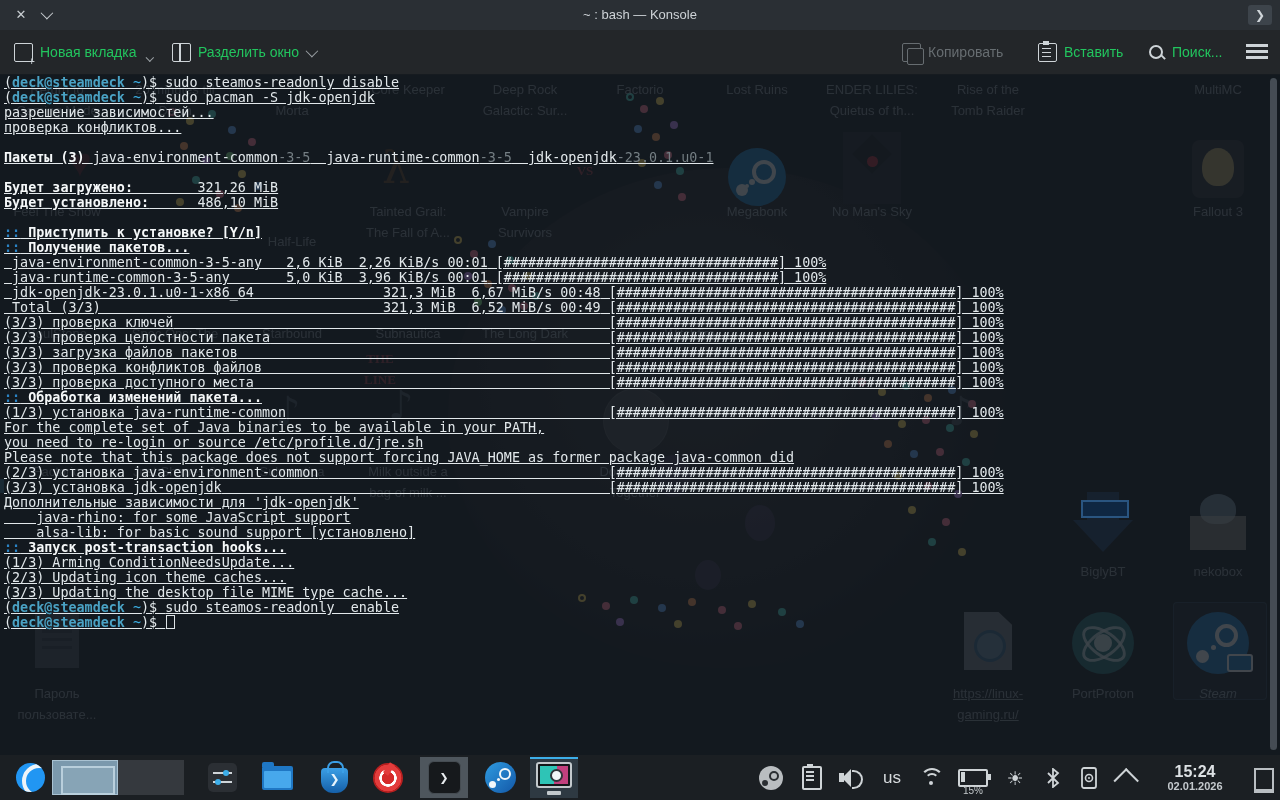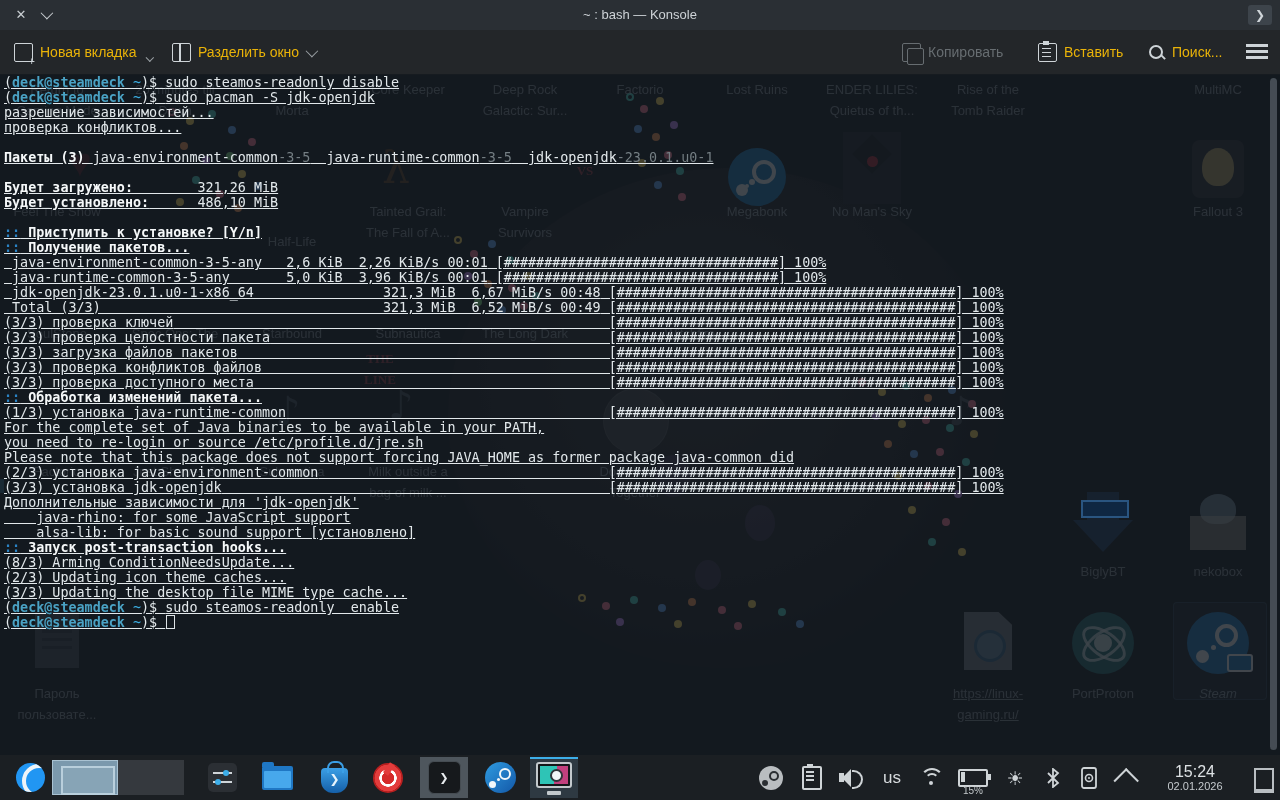--- a/index.html
+++ b/index.html
@@ -55,21 +55,21 @@
       box-shadow:0 8px 0 rgba(30,40,48,0.6),0 16px 0 rgba(30,40,48,0.6),0 24px 0 rgba(30,40,48,0.6);}
   .artifact{position:absolute;background:rgba(70,170,220,0.55);}
   
   .titlebar{position:absolute;left:0;top:0;width:1280px;height:30px;background:#2a2f34;}
   .tb-title{position:absolute;left:0;right:0;top:0;height:30px;line-height:30px;text-align:center;
             color:#ced3d7;font-size:13px;}
   .tb-btn{position:absolute;top:0;width:26px;height:30px;color:#c9ced2;font-size:13px;line-height:30px;text-align:center;cursor:default;}
   .tb-right{position:absolute;right:8px;top:5px;width:24px;height:20px;background:#3d444b;border-radius:3px;
             color:#cfd5d9;font-size:12px;line-height:20px;text-align:center;}
   .toolbar{position:absolute;left:0;top:30px;width:1280px;height:44px;background:#232629;border-bottom:1px solid #1b1e21;}
-  .tool-item{position:absolute;top:0;height:44px;display:flex;align-items:center;gap:7px;color:#eab308;font-size:14px;}
+  .tool-item{position:absolute;top:0;height:44px;display:flex;align-items:center;gap:7px;color:#22c55e;font-size:14px;}
   .tool-item.disabled{color:#676d71;}
   .tool-icon{width:17px;height:17px;position:relative;flex:0 0 auto;}
   .ti-newtab{border:1.5px solid #ced4d8;border-radius:2px;}
   .ti-newtab::after{content:"+";position:absolute;right:-3px;bottom:-6px;font-size:11px;color:#ced4d8;}
   .ti-split{border:1.5px solid #ced4d8;border-radius:2px;}
   .ti-split::after{content:"";position:absolute;left:6px;top:0;width:1.5px;height:100%;background:#ced4d8;}
   .ti-copy{border:1.5px solid #676d71;border-radius:2px;margin-left:-3px;}
   .ti-copy::after{content:"";position:absolute;left:4px;top:4px;width:15px;height:15px;border:1.5px solid #676d71;border-radius:2px;background:#232629;}
   .ti-paste{border:1.5px solid #ced4d8;border-radius:2px;}
   .ti-paste::before{content:"";position:absolute;left:4px;top:-3px;width:6px;height:4px;background:#ced4d8;}
@@ -140,21 +140,21 @@
   .t-wifi i{position:absolute;border:2px solid #cfd4d7;border-radius:50%;border-bottom-color:transparent;border-left-color:transparent;border-right-color:transparent;}
   .t-wifi .a1{left:1px;top:0;width:20px;height:20px;}
   .t-wifi .a2{left:6px;top:5px;width:10px;height:10px;}
   .t-wifi .dot{position:absolute;left:10px;top:13px;width:4px;height:4px;border-radius:50%;background:#cfd4d7;}
   .t-batt{position:relative;width:26px;height:14px;border:2px solid #cfd4d7;border-radius:2px;}
   .t-batt::before{content:"";position:absolute;right:-5px;top:3px;width:3px;height:6px;background:#cfd4d7;}
   .t-batt::after{content:"";position:absolute;left:1px;top:1px;width:4px;height:10px;background:#cfd4d7;}
   .batt-label{position:absolute;font-size:10px;color:#c3c8cb;top:30px;left:50%;transform:translateX(-50%);}
   .t-sun{font-size:19px;font-family:"DejaVu Sans",sans-serif;}
   .t-chevron{width:16px;height:16px;border-left:2px solid #cfd4d7;border-top:2px solid #cfd4d7;transform:rotate(45deg) translateY(4px);}
-  .clock{position:absolute;top:0;height:45px;display:flex;flex-direction:column;align-items:center;justify-content:center;color:#dde1e4;}
+  .clock{position:absolute;top:0;height:45px;display:flex;flex-direction:column;align-items:center;justify-content:center;color:#dde1e4;font-weight:bold;}
   .clock .time{font-size:16px;line-height:17px;}
   .clock .date{font-size:11px;line-height:13px;color:#c4c9cd;}
   .show-desktop{position:absolute;right:6px;top:13px;width:16px;height:19px;border:2px solid #b9bec2;border-bottom-width:4px;}
 </style>
 </head>
 <body>
 
 <div class="screen">
 
   <div class="desktop">
@@ -380,21 +380,21 @@
       <div class="tline"><span>(1/3) установка java-runtime-common</span><span>                                        [##########################################] 100%</span></div>
       <div class="tline"><span>For the complete set of Java binaries to be available in your PATH,</span></div>
       <div class="tline"><span>you need to re-login or source /etc/profile.d/jre.sh</span></div>
       <div class="tline"><span>Please note that this package does not support forcing JAVA_HOME as former package java-common did</span></div>
       <div class="tline"><span>(2/3) установка java-environment-common</span><span>                                    [##########################################] 100%</span></div>
       <div class="tline"><span>(3/3) установка jdk-openjdk</span><span>                                                [##########################################] 100%</span></div>
       <div class="tline"><span>Дополнительные зависимости для 'jdk-openjdk'</span></div>
       <div class="tline"><span>    java-rhino: for some JavaScript support</span></div>
       <div class="tline"><span>    alsa-lib: for basic sound support [установлено]</span></div>
       <div class="tline"><span class="bb">::</span><span class="b"> Запуск post-transaction hooks...</span></div>
-      <div class="tline"><span>(8/3) Arming ConditionNeedsUpdate...</span></div>
+      <div class="tline"><span>(1/3) Arming ConditionNeedsUpdate...</span></div>
       <div class="tline"><span>(2/3) Updating icon theme caches...</span></div>
       <div class="tline"><span>(3/3) Updating the desktop file MIME type cache...</span></div>
       <div class="tline"><span>(</span><span class="host">deck@steamdeck</span><span> </span><span class="tilde">~</span><span>)$ </span><span>sudo steamos-readonly  enable</span></div>
       <div class="tline"><span>(</span><span class="host">deck@steamdeck</span><span> </span><span class="tilde">~</span><span>)$ </span><span class="cursor"></span></div>
     </div>
   <div class="scrollbar"></div>
 
   <div class="taskbar">
     <div class="launcher"></div>
     <div class="pager">

